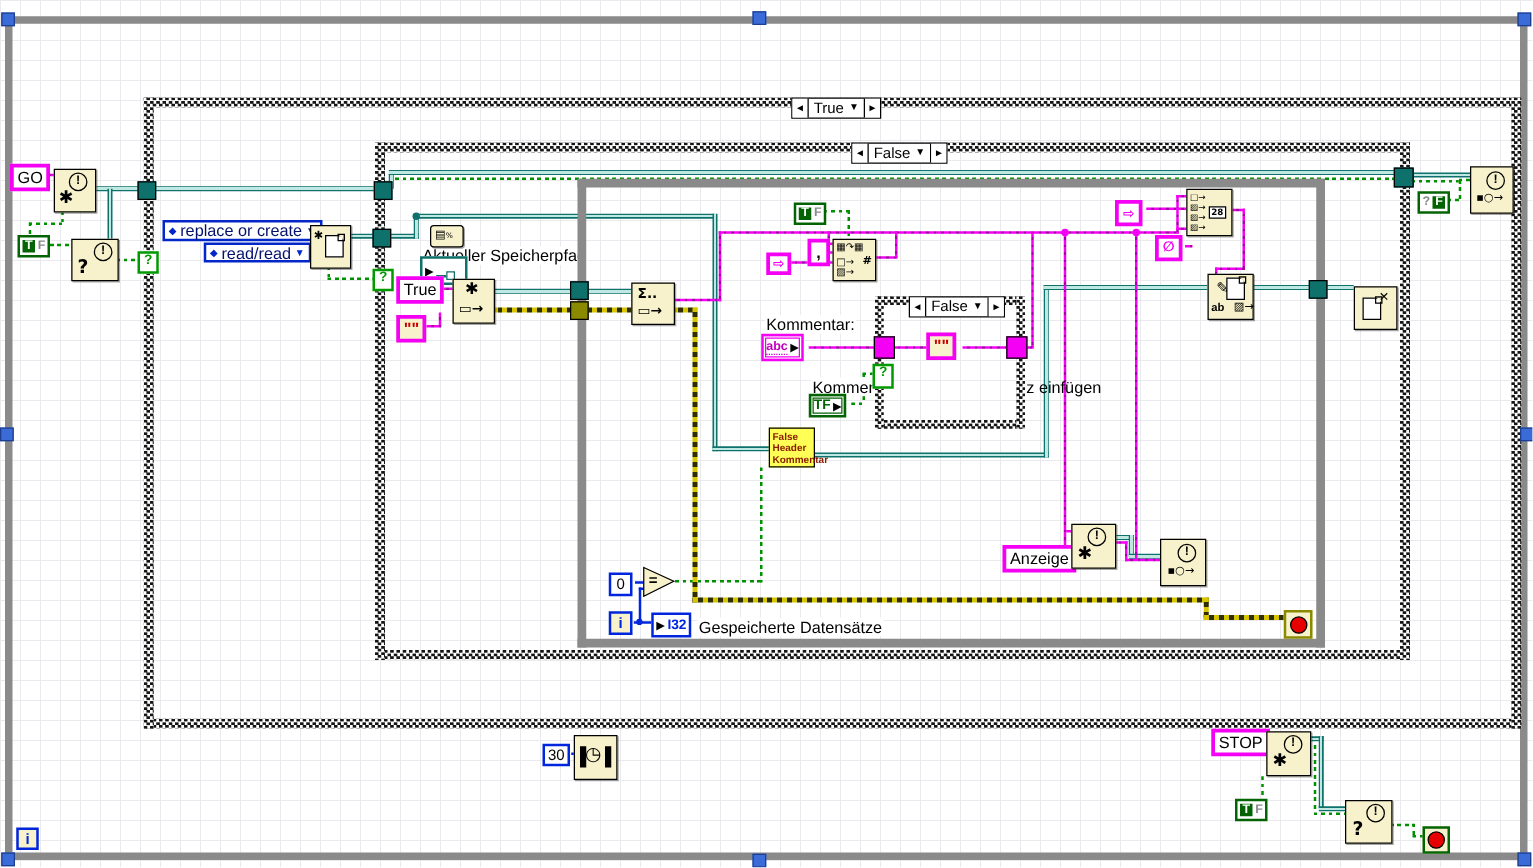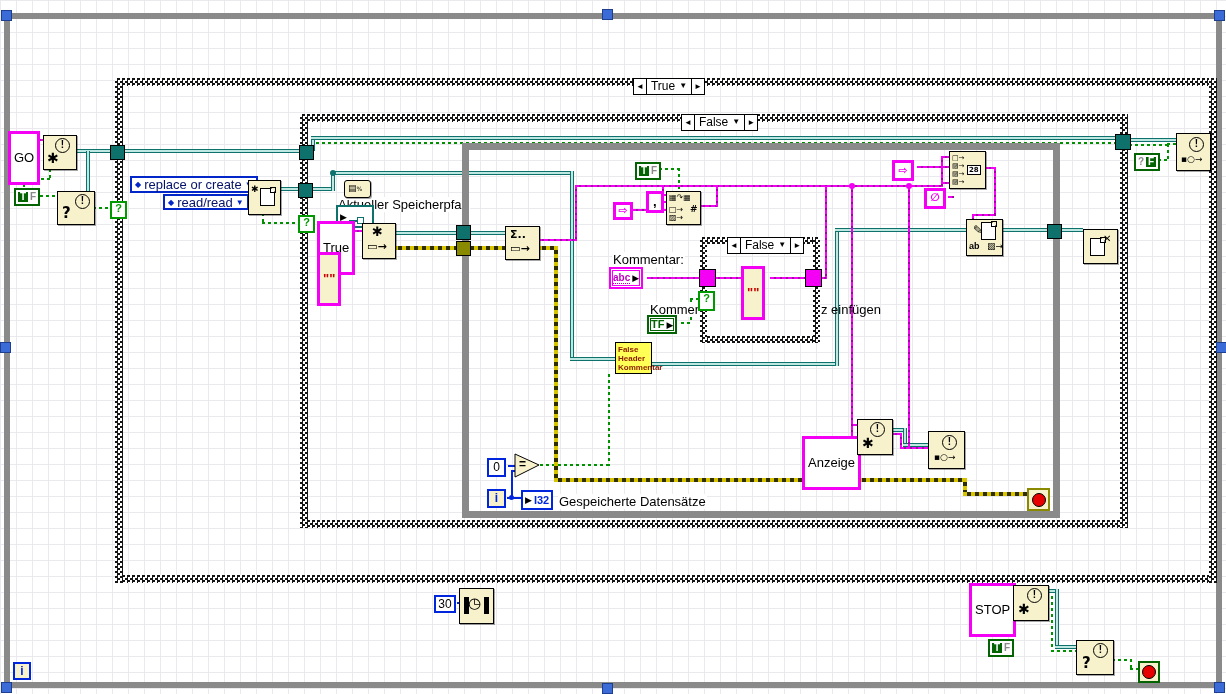--- a/index.html
+++ b/index.html
@@ -37,21 +37,21 @@
   .tun.qm{background:#fff;border:2px solid #090;color:#090;font:bold 11px/11px "Liberation Sans",sans-serif;text-align:center}
   
   .node{position:absolute;background:#f7f2cb;border:1px solid #000;box-shadow:1px 1px 0 rgba(0,0,0,.35);z-index:5}
   .excl{position:absolute;width:13px;height:13px;border:1px solid #000;border-radius:50%;
     font:bold 10px/12px "Liberation Sans",sans-serif;text-align:center;background:transparent}
   .g{position:absolute;font:bold 12px/12px "DejaVu Sans",sans-serif}
   .page{position:absolute;width:13px;height:16px;background:#fff;border:1px solid #000}
   .page:after{content:"";position:absolute;right:-1px;top:-1px;width:0;height:0;border-left:4px solid transparent;border-top:4px solid #f7f2cb;outline:1px solid #000}
   
   .lbl{position:absolute;background:#fff;font:13px/15px "Liberation Sans",sans-serif;padding:0 1px;white-space:nowrap;z-index:2}
-  .mbox{position:absolute;background:#fff;border:3px solid #f400f4;font:13px/16px "Liberation Sans",sans-serif;padding:16px 3px;white-space:nowrap;z-index:5}
+  .mbox{position:absolute;background:#fff;border:3px solid #f400f4;font:13px/16px "Liberation Sans",sans-serif;padding:0 3px;white-space:nowrap;z-index:5}
   .bluec{position:absolute;background:#fff;border:2px solid #0026dd;font:12px/15px "Liberation Sans",sans-serif;text-align:center;z-index:5}
   .enum{position:absolute;background:#fff;border:2px solid #0226c8;color:#04126b;font:13px/15px "Liberation Sans",sans-serif;display:flex;align-items:center;gap:3px;padding:0 3px;z-index:5;white-space:nowrap}
   .enum .ed{font-size:8px;color:#0226c8}
   .gbox{position:absolute;background:#fff;border:2px solid #046404;display:flex;align-items:center;gap:2px;padding:1px 2px;z-index:5;font:bold 10px/10px "Liberation Sans",sans-serif}
   .gbox .on{background:#046404;color:#fff;padding:0 2px;font-weight:bold}
   .gbox .off{color:#8a8a8a}
   .term{position:absolute;background:#fff;display:flex;align-items:center;gap:2px;padding:1px 2px;z-index:5}
   .term.mag2{border:2px solid #f400f4;box-shadow:inset 0 0 0 1px #fff,inset 0 0 0 2px #f400f4}
   .term.grn2{border:2px solid #046404;box-shadow:inset 0 0 0 1px #fff,inset 0 0 0 2px #046404}
   .term.teal2{border:2px solid #0f716c}

